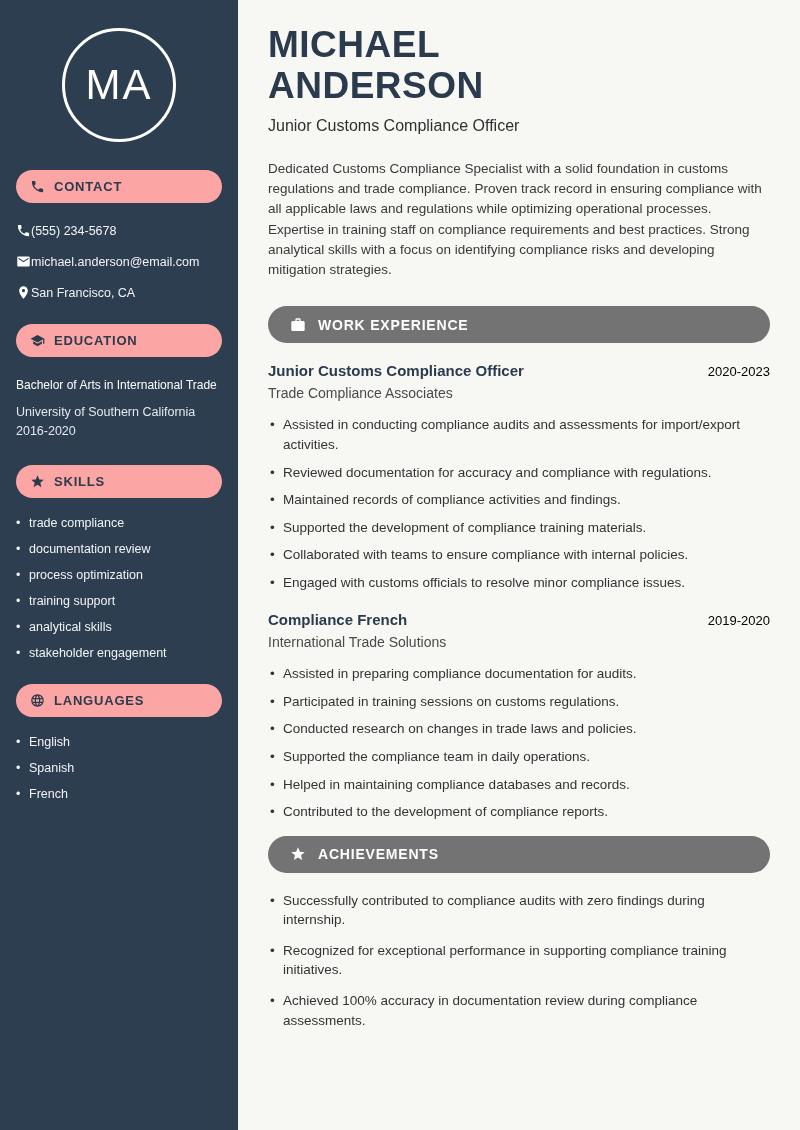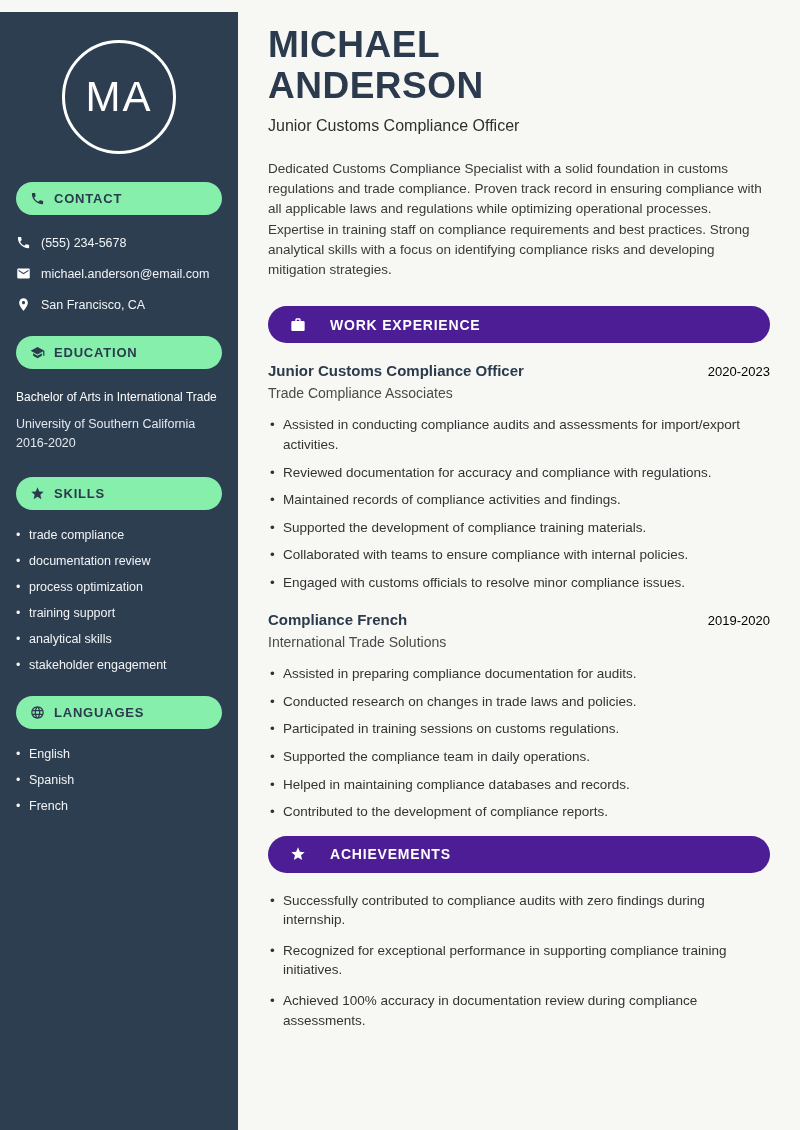--- a/index.html
+++ b/index.html
@@ -1,42 +1,42 @@
 <!DOCTYPE html>
 <html><head>
 <meta charset="utf-8">
 <style>
   * { margin:0; padding:0; box-sizing:border-box; }
   body { font-family:"Liberation Sans","DejaVu Sans",sans-serif; background:#ffffff; }
   .page { width:800px; height:1130px; display:flex; background:#f7f7f4; overflow:hidden; }
 
   
-  .sidebar { width:238px; flex:0 0 238px; background:#2d3e50; color:#fff; padding:28px 16px 20px;margin-top:12px; }
+  .sidebar { width:238px; flex:0 0 238px; background:#2d3e50; color:#fff; padding:28px 16px 20px; }
   .avatar { width:114px; height:114px; border:3px solid #ffffff; border-radius:50%; margin:0 auto; display:flex; align-items:center; justify-content:center; }
   .avatar span { font-size:42px; letter-spacing:2px; color:#ffffff; font-weight:400; }
-  .pill { background:#86efac; color:#2b3a4d; border-radius:17px; height:33px; display:flex; align-items:center; gap:9px; padding:0 14px; font-weight:700; font-size:13px; letter-spacing:0.8px; }
+  .pill { background:#fca5a5; color:#2b3a4d; border-radius:17px; height:33px; display:flex; align-items:center; gap:9px; padding:0 14px; font-weight:700; font-size:13px; letter-spacing:0.8px; }
   .pill svg { width:15px; height:15px; flex:0 0 15px; fill:#2b3a4d; }
   .mt-lg { margin-top:28px; }
   .mt-md { margin-top:24px; }
   .contact-list { list-style:none; margin-top:20px; }
-  .contact-item { display:flex; align-items:flex-end; gap:10px; font-size:12.5px; color:#f2f4f6; margin-bottom:16px; }
+  .contact-item { display:flex; align-items:flex-end; font-size:12.5px; color:#f2f4f6; margin-bottom:16px; }
   .contact-item svg { width:15px; height:15px; flex:0 0 15px; fill:#ffffff; }
   .edu-degree { font-weight:400; font-size:12px; line-height:1.45; margin-top:20px; color:#ffffff; }
   .edu-school { font-size:12.5px; color:#e3e8ed; margin-top:9px; line-height:1.5; }
   .edu-years { font-size:12.5px; color:#e3e8ed; line-height:1.5; }
   .side-list { list-style:none; margin-top:18px; }
   .side-list li { position:relative; padding-left:13px; font-size:12.5px; margin-bottom:12px; color:#f2f4f6; }
   .side-list li::before { content:"•"; position:absolute; left:0; top:0; color:#f2f4f6; }
 
   
   .main { flex:1 1 auto; padding:24px 30px 0 30px; }
   .name { color:#2b3a4d; font-weight:700; font-size:37px; line-height:1.12; letter-spacing:0.5px; }
   .job-title-main { font-size:16px; color:#2f2f2f; margin-top:10px; }
   .summary { font-size:13.5px; color:#3a3a3a; line-height:1.5; margin-top:24px; }
-  .banner { background:#4c1d95; color:#ffffff; border-radius:19px; height:37px; display:flex; align-items:center; gap:24px; padding:16px 22px; font-size:14px; font-weight:700; letter-spacing:0.8px; margin-top:26px; }
+  .banner { background:#737373; color:#ffffff; border-radius:19px; height:37px; display:flex; align-items:center; gap:12px; padding:16px 22px; font-size:14px; font-weight:700; letter-spacing:0.8px; margin-top:26px; }
   .banner svg { width:16px; height:16px; fill:#ffffff; flex:0 0 16px; }
   .job { margin-top:19px; }
   .job-head { display:flex; justify-content:space-between; align-items:baseline; }
   .job-name { font-size:15px; font-weight:700; color:#2b3a4d; }
   .job-dates { font-size:13px; color:#000000; }
   .company { font-size:14px; color:#4a4a4a; margin-top:6px; }
   .bullets { list-style:none; margin-top:14px; }
   .bullets li { position:relative; padding-left:15px; font-size:13.5px; color:#333333; line-height:1.45; margin-bottom:8px; }
   .bullets li::before { content:"•"; position:absolute; left:2px; color:#333333; }
   .ach-banner { margin-top:14px; }
@@ -153,22 +153,22 @@
     </section>
 
     <section class="job">
       <div class="job-head">
         <span class="job-name">Compliance French</span>
         <span class="job-dates">2019-2020</span>
       </div>
       <div class="company">International Trade Solutions</div>
       <ul class="bullets">
         <li>Assisted in preparing compliance documentation for audits.</li>
+        <li>Participated in training sessions on customs regulations.</li>
         <li>Conducted research on changes in trade laws and policies.</li>
-        <li>Participated in training sessions on customs regulations.</li>
         <li>Supported the compliance team in daily operations.</li>
         <li>Helped in maintaining compliance databases and records.</li>
         <li>Contributed to the development of compliance reports.</li>
       </ul>
     </section>
 
     <div class="banner ach-banner">
       <svg viewBox="0 0 24 24">
           <path d="M12 17.27L18.18 21l-1.64-7.03L22 9.24l-7.19-.61L12 2 9.19 8.63 2 9.24l5.46 4.73L5.82 21z"></path>
         </svg>

